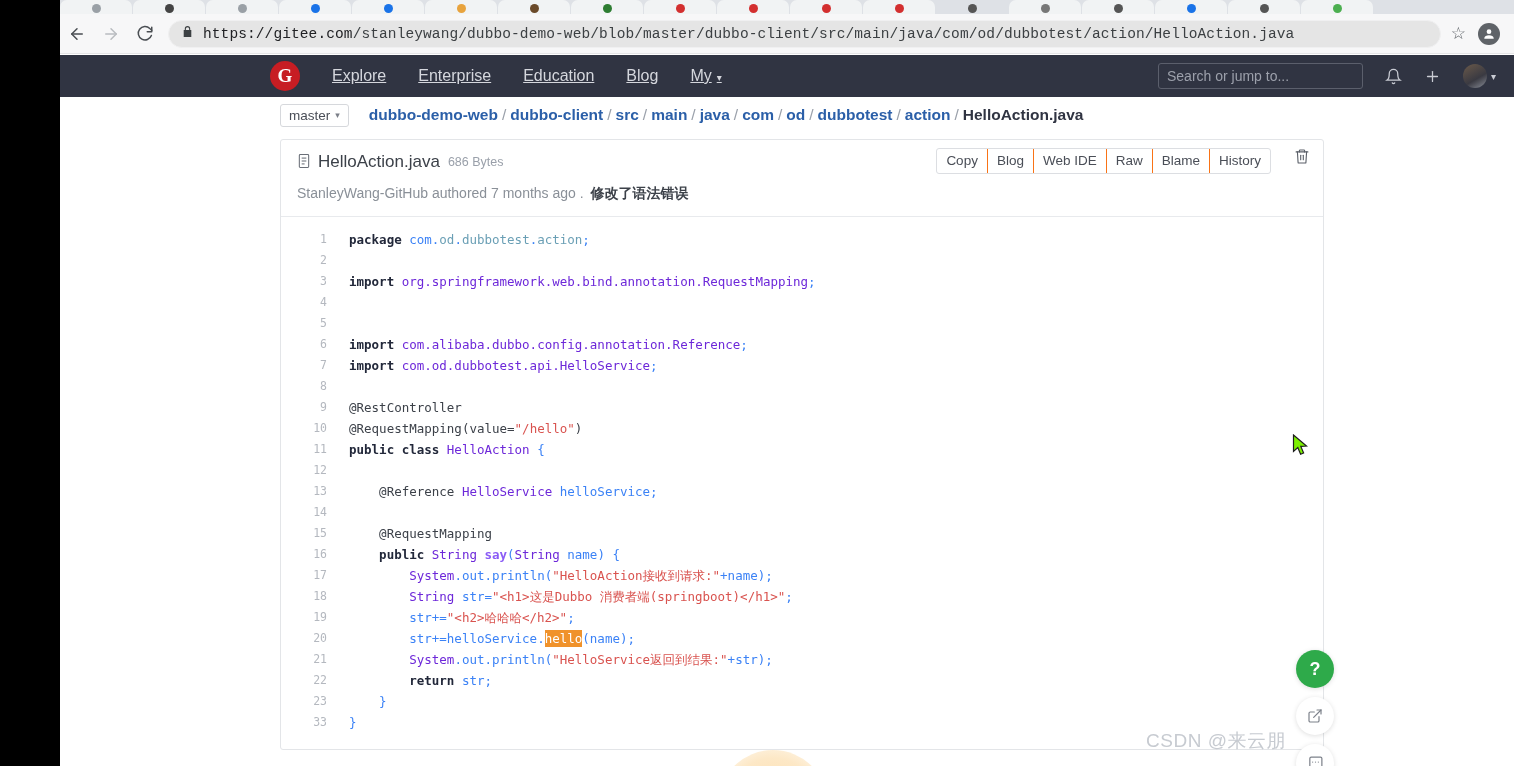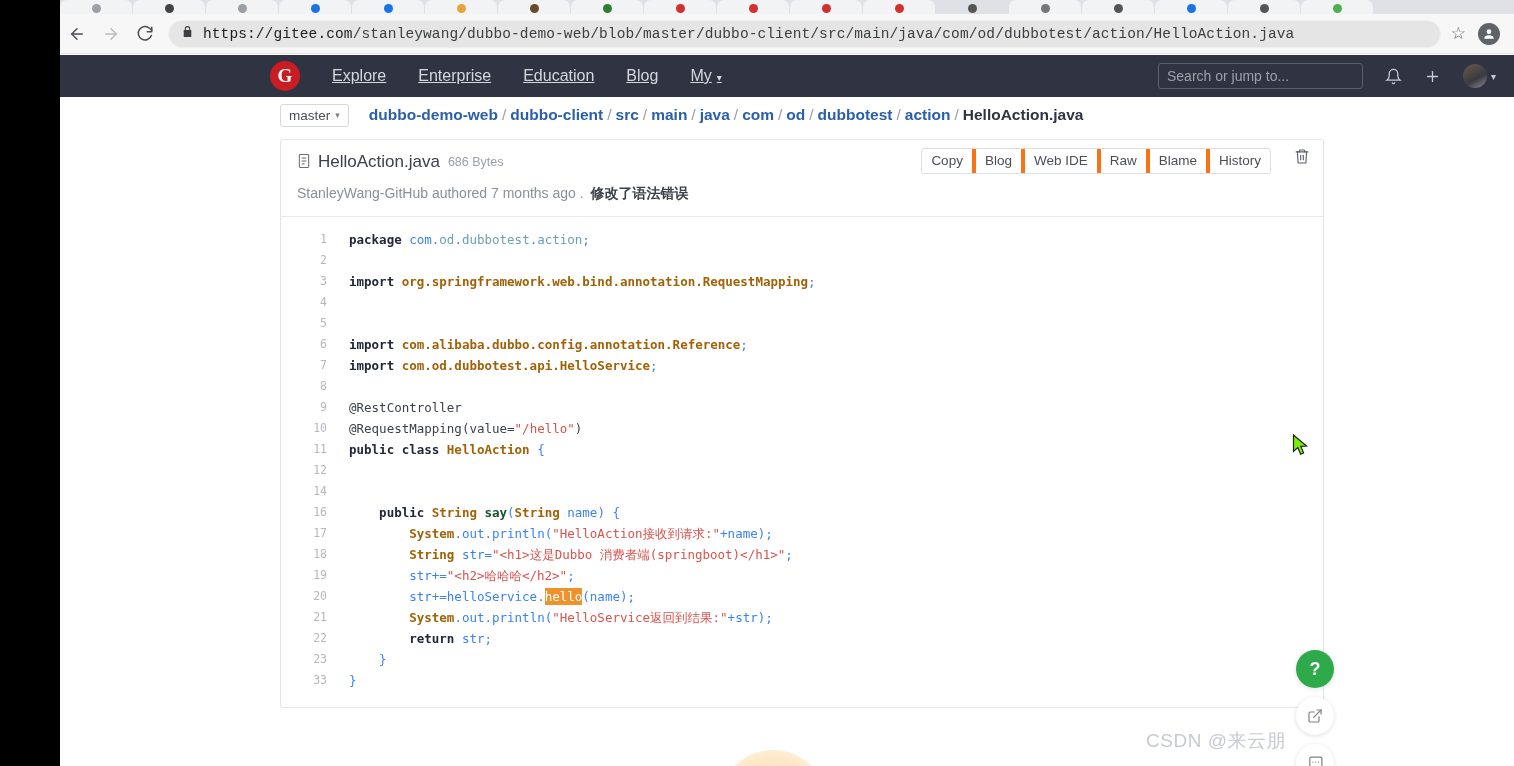--- a/index.html
+++ b/index.html
@@ -139,21 +139,21 @@
   #commit-row { margin-top: 13px; font-size: 14px; color: #8a9098; }
   #commit-row .msg { color: #3c4149; font-weight: bold; margin-left: 3px; }
 
   #file-actions {
     position: absolute; right: 52px; top: 8px;
     display: flex; border: 1px solid #dcdee2; border-radius: 3px;
     overflow: hidden; background: #fff;
   }
   .fa-btn {
     font-size: 13.5px; color: #4a4e57; padding: 4px 9px;
-    border-right: 4px solid #f97316; white-space: nowrap; line-height: 16px;
+    border-right: 1px solid #f97316; white-space: nowrap; line-height: 16px;
   }
   .fa-btn:last-child { border-right: none; }
   #trash-btn {
     position: absolute; right: 13px; top: 8px;
     font-size: 17px; color: #5a5f68;
   }
 
   #code-sep { height: 1px; background: #e8eaed; margin-top: 2px; }
 
   
@@ -164,25 +164,25 @@
     position: relative;
   }
   .cline { display: flex; height: 21px; white-space: pre; }
   .lnum {
     width: 46px; text-align: right; color: #b4b8bf;
     flex: none; font-size: 11.5px; padding-right: 0; user-select: none;
   }
   .ctext { padding-left: 22px; color: #3c4149; }
 
   .k  { color: #22283a; font-weight: bold; }   
-  .t  { color: #a16207; font-weight: bold; }   
+  .t  { color: #6d28d9; font-weight: normal; }   
   .s  { color: #d9534f; }                      
   .n  { color: #6a9fb5; }                      
   .an { color: #3c4149; }                      
-  .m  { color: #14532d; font-weight: bold; }   
+  .m  { color: #8b5cf6; font-weight: bold; }   
   .p  { color: #3b82f6; }                      
   .hl { background: #f0922b; color: #ffffff; padding: 1px 0; }
 
   
   #spotlight {
     position: absolute; left: 437px; top: 533px;
     width: 110px; height: 110px; border-radius: 50%;
     background: radial-gradient(circle, rgba(250,190,100,0.55) 0%, rgba(250,200,120,0.42) 60%, rgba(250,205,130,0.0) 100%);
     pointer-events: none;
   }
@@ -399,21 +399,23 @@
               <div class="cline"><span class="lnum">3</span><span class="ctext"><span class="k">import </span><span class="t">org.springframework.web.bind.annotation.RequestMapping</span><span class="p">;</span></span></div>
               <div class="cline"><span class="lnum">4</span></div>
               <div class="cline"><span class="lnum">5</span><span class="ctext"></span></div>
               <div class="cline"><span class="lnum">6</span><span class="ctext"><span class="k">import </span><span class="t">com.alibaba.dubbo.config.annotation.Reference</span><span class="p">;</span></span></div>
               <div class="cline"><span class="lnum">7</span><span class="ctext"><span class="k">import </span><span class="t">com.od.dubbotest.api.HelloService</span><span class="p">;</span></span></div>
               <div class="cline"><span class="lnum">8</span><span class="ctext"></span></div>
               <div class="cline"><span class="lnum">9</span><span class="ctext"><span class="an">@RestController</span></span></div>
               <div class="cline"><span class="lnum">10</span><span class="ctext"><span class="an">@RequestMapping(value=</span><span class="s">"/hello"</span><span class="an">)</span></span></div>
               <div class="cline"><span class="lnum">11</span><span class="ctext"><span class="k">public class </span><span class="t">HelloAction</span><span class="p"> {</span></span></div>
               <div class="cline"><span class="lnum">12</span><span class="ctext"></span></div>
+              <div class="cline"><span class="lnum">13</span><span class="ctext"><span class="an">    @Reference </span><span class="t">HelloService</span><span class="p"> helloService;</span></span></div>
               <div class="cline"><span class="lnum">14</span><span class="ctext"></span></div>
+              <div class="cline"><span class="lnum">15</span><span class="ctext"><span class="an">    @RequestMapping</span></span></div>
               <div class="cline"><span class="lnum">16</span><span class="ctext"><span class="p">    </span><span class="k">public </span><span class="t">String </span><span class="m">say</span><span class="p">(</span><span class="t">String</span><span class="p"> name) {</span></span></div>
               <div class="cline"><span class="lnum">17</span><span class="ctext"><span class="p">        </span><span class="t">System</span><span class="p">.out.println(</span><span class="s">"HelloAction接收到请求:"</span><span class="p">+name);</span></span></div>
               <div class="cline"><span class="lnum">18</span><span class="ctext"><span class="p">        </span><span class="t">String</span><span class="p"> str=</span><span class="s">"&lt;h1&gt;这是Dubbo 消费者端(springboot)&lt;/h1&gt;"</span><span class="p">;</span></span></div>
               <div class="cline"><span class="lnum">19</span><span class="ctext"><span class="p">        str+=</span><span class="s">"&lt;h2&gt;哈哈哈&lt;/h2&gt;"</span><span class="p">;</span></span></div>
               <div class="cline"><span class="lnum">20</span><span class="ctext"><span class="p">        str+=helloService.</span><span class="hl">hello</span><span class="p">(name);</span></span></div>
               <div class="cline"><span class="lnum">21</span><span class="ctext"><span class="p">        </span><span class="t">System</span><span class="p">.out.println(</span><span class="s">"HelloService返回到结果:"</span><span class="p">+str);</span></span></div>
               <div class="cline"><span class="lnum">22</span><span class="ctext"><span class="p">        </span><span class="k">return </span><span class="p">str;</span></span></div>
               <div class="cline"><span class="lnum">23</span><span class="ctext"><span class="p">    }</span></span></div>
               <div class="cline"><span class="lnum">33</span><span class="ctext"><span class="p">}</span></span></div>
             </div>

